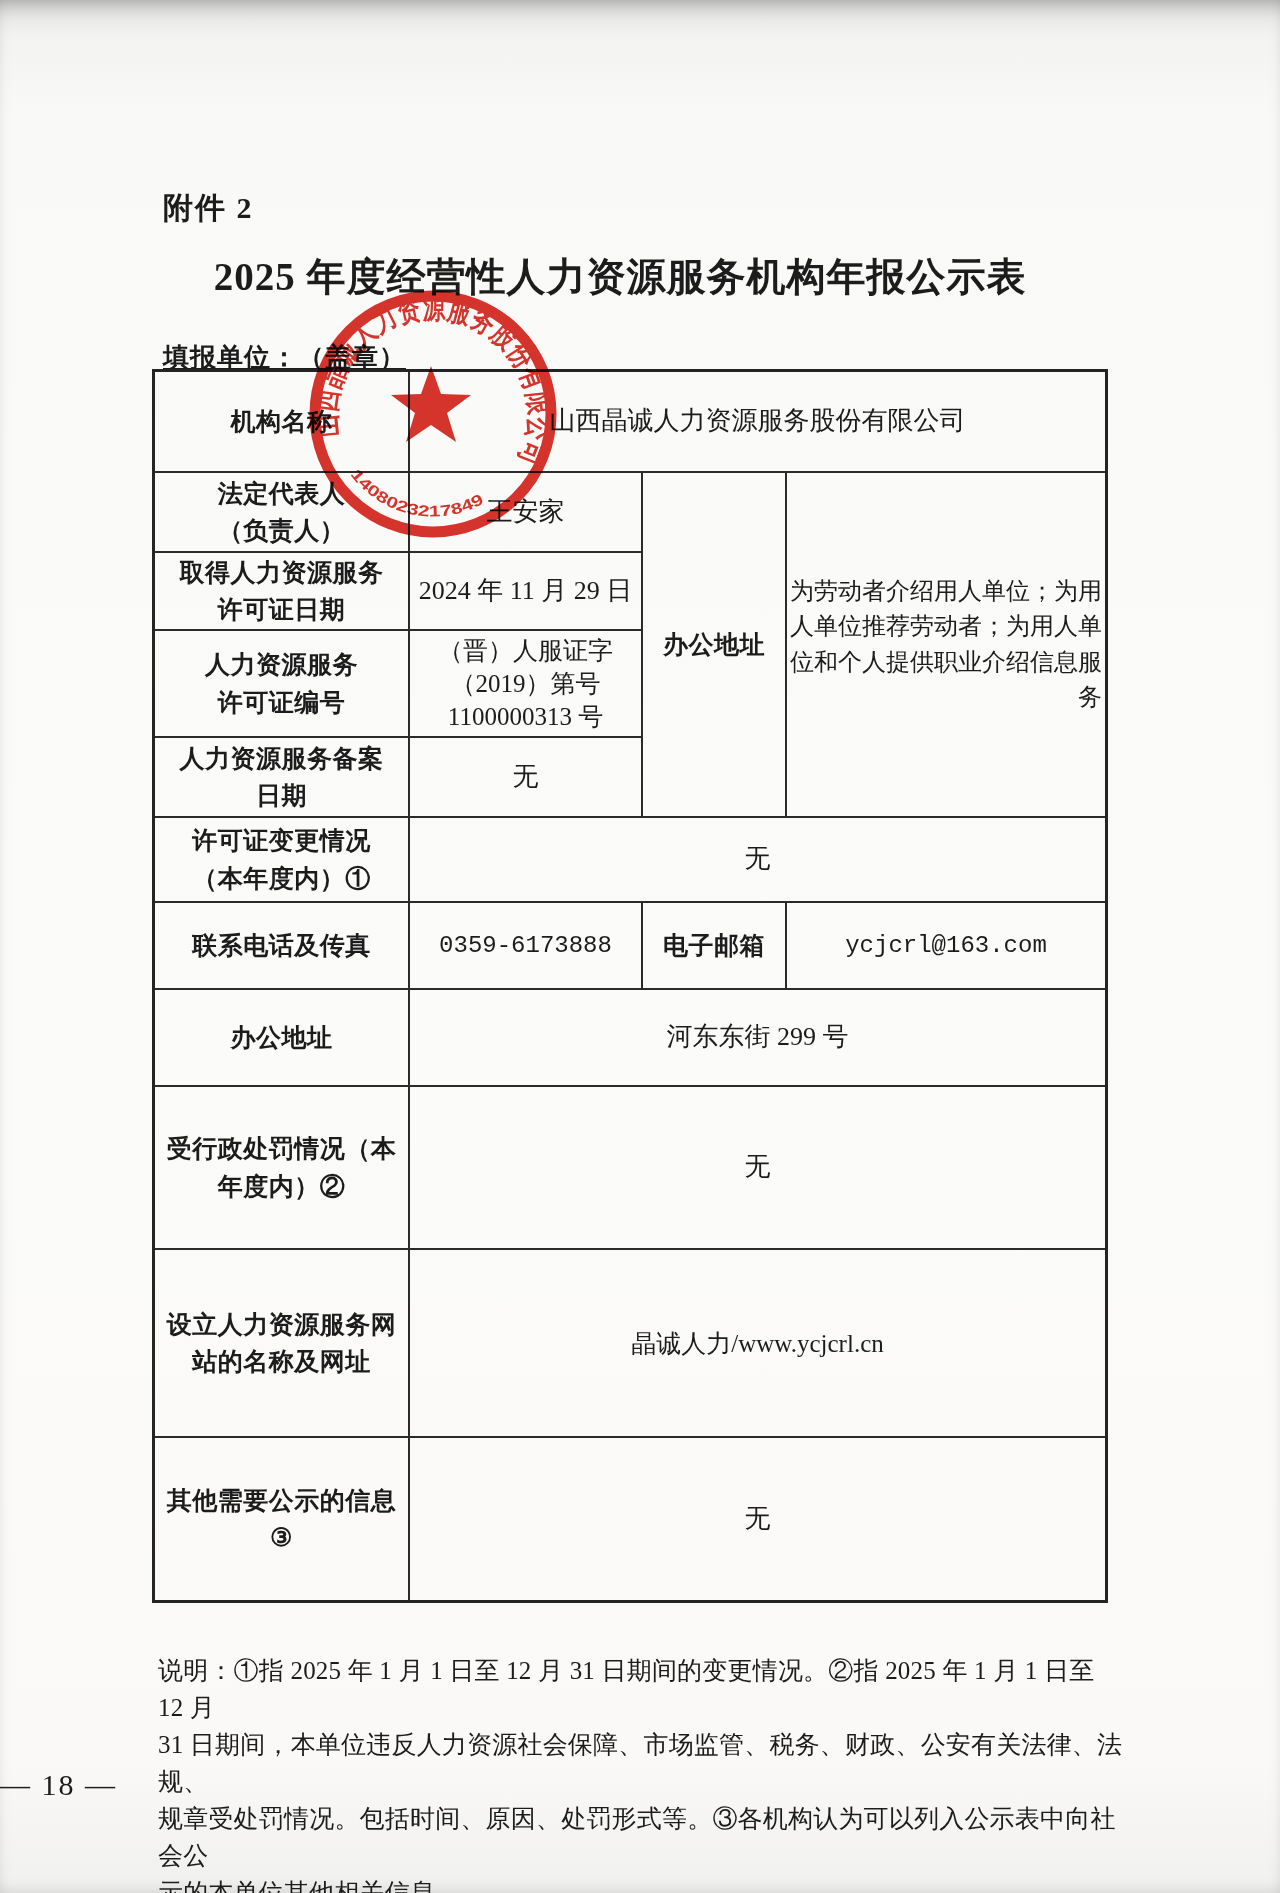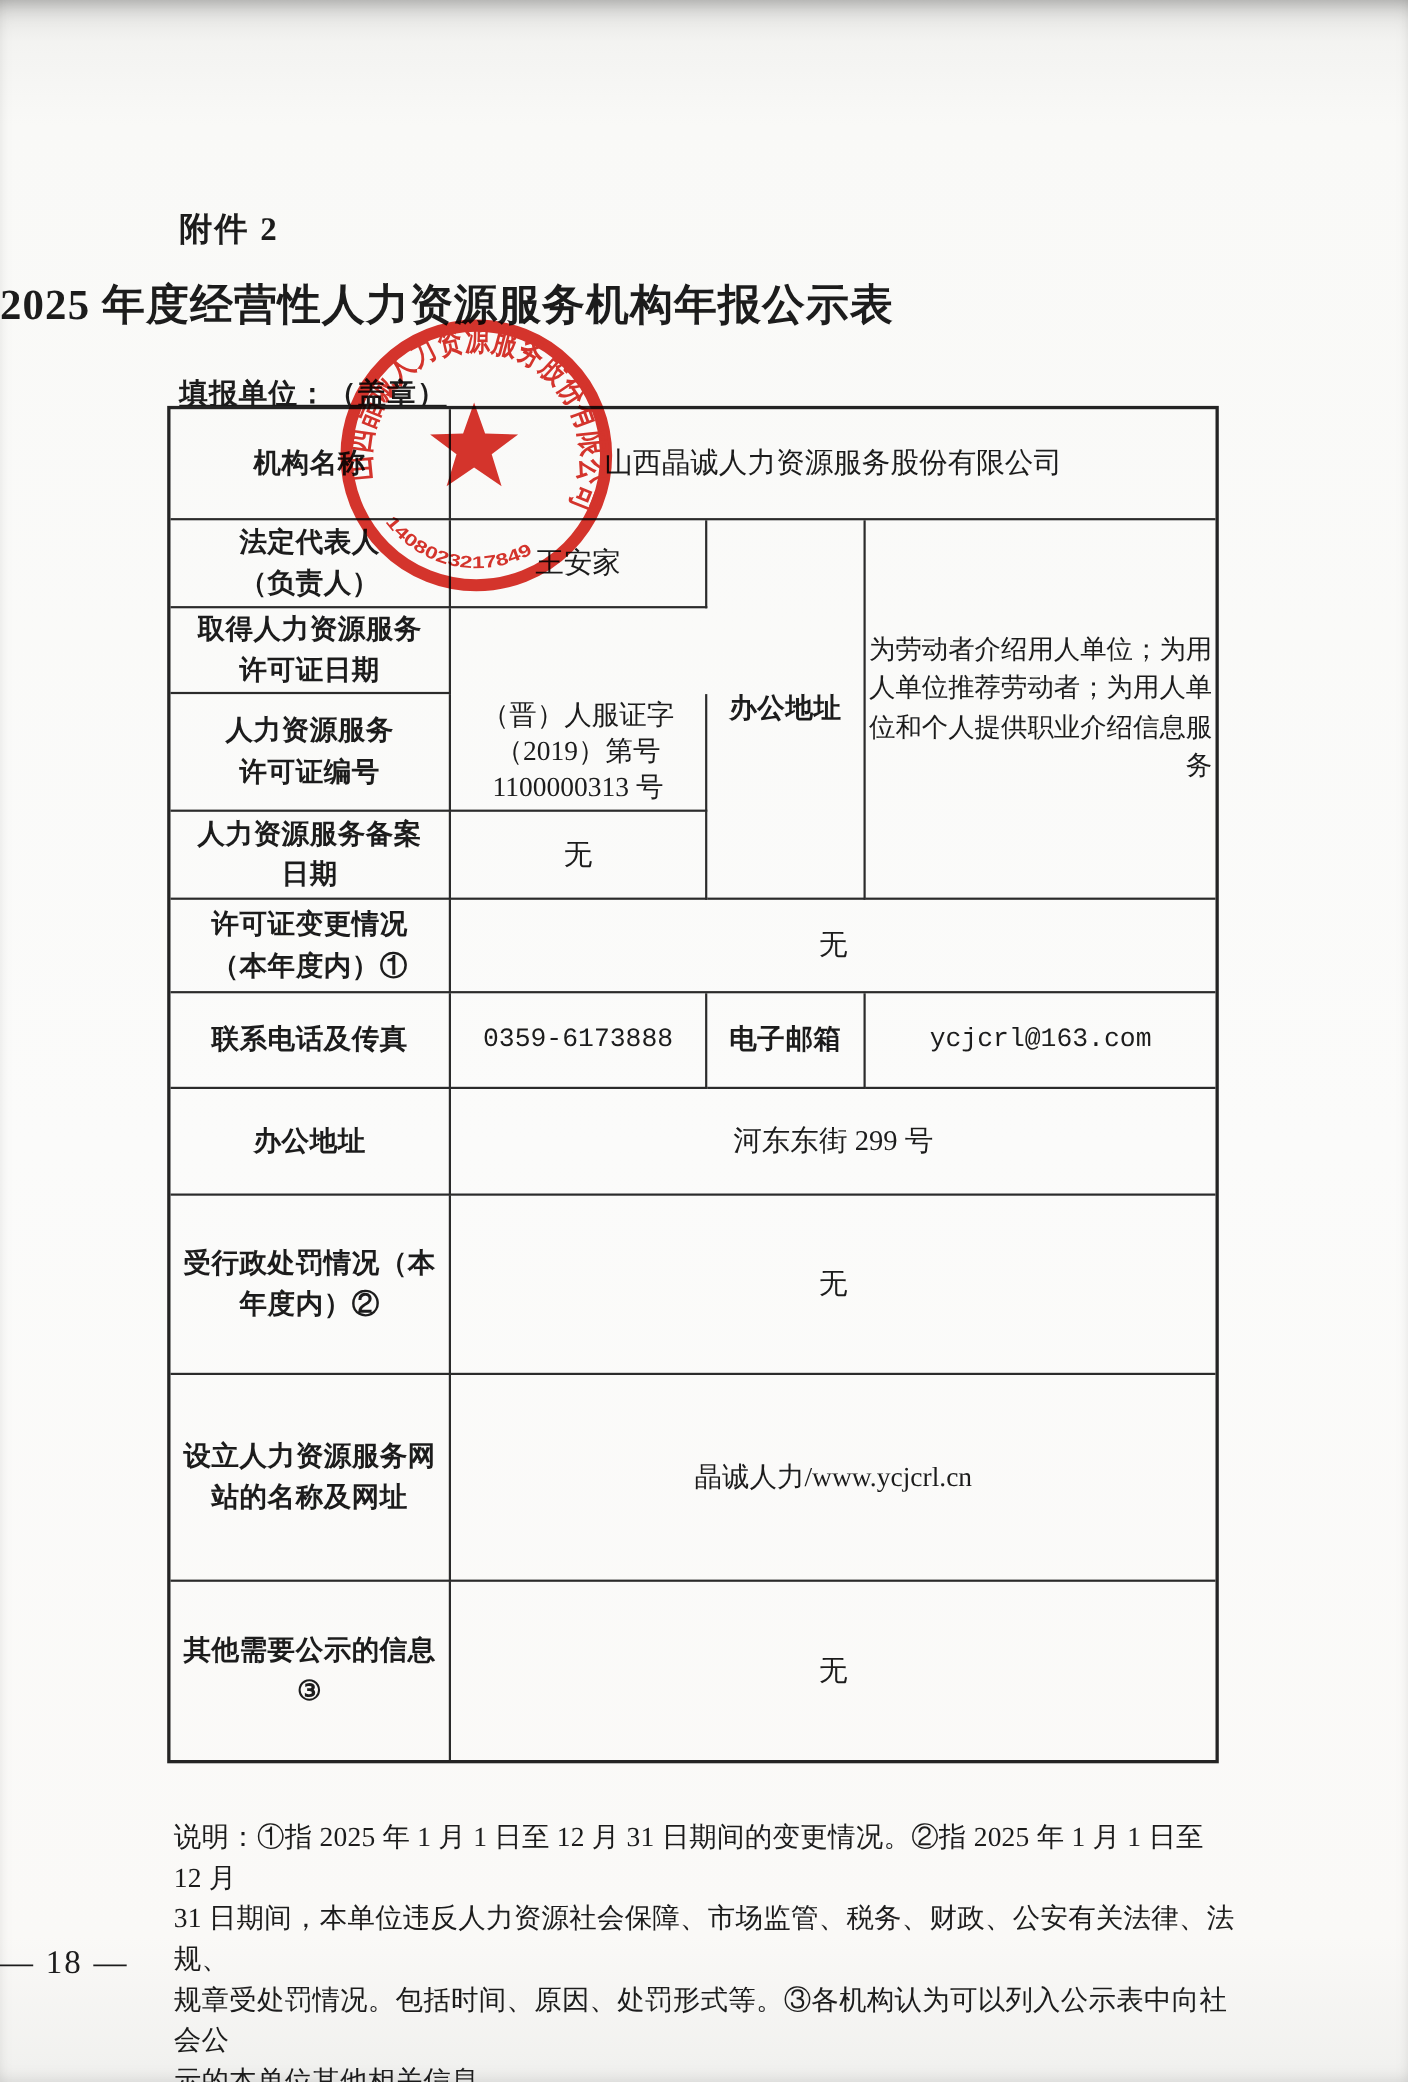--- a/index.html
+++ b/index.html
@@ -3,21 +3,21 @@
 <meta charset="utf-8">
 <style>
   html,body{margin:0;padding:0;background:#ccc;}
   .page{
     position:relative;width:1280px;height:1893px;overflow:hidden;
     background:linear-gradient(180deg,#e2e2e0 0%,#f3f3f1 2%,#f9f9f7 6%,#fbfbfa 55%,#faf9f7 93%,#f0f0ee 100%);
     font-family:"Liberation Serif","DejaVu Serif",serif;color:#1c1c1c;
     box-shadow:inset 0 14px 22px -14px rgba(0,0,0,.38), inset 0 -10px 18px -12px rgba(0,0,0,.18);
   }
   .attachment{position:absolute;left:163px;top:188px;font-size:30px;font-weight:700;letter-spacing:2px;}
-  .doc-title{position:absolute;left:0;top:250px;width:1240px;font-size:39px;font-weight:700;letter-spacing:1px;}
+  .doc-title{position:absolute;left:0;top:250px;width:1240px;text-align:center;font-size:39px;font-weight:700;letter-spacing:1px;}
   .fill-unit{position:absolute;left:163px;top:340px;font-size:26px;font-weight:700;letter-spacing:1px;text-decoration:underline;}
   .report-table{
     position:absolute;left:152px;top:369px;width:956px;height:1234px;box-sizing:border-box;
     border:3px solid #242424;display:grid;
     grid-template-columns:255px 233px 144px 318px;
     grid-template-rows:101px 80px 78px 107px 80px 85px 87px 97px 163px 188px 162px;
   }
   .cell{
     box-sizing:border-box;border-right:2px solid #2b2b2b;border-bottom:2px solid #2b2b2b;
     display:flex;align-items:center;justify-content:center;text-align:center;
@@ -48,20 +48,21 @@
     <div class="cell val no-br" style="grid-row:1;grid-column:2/5">山西晶诚人力资源服务股份有限公司</div>
 
     <div class="cell lbl" style="grid-row:2;grid-column:1">法定代表人
 （负责人）</div>
     <div class="cell val" style="grid-row:2;grid-column:2">王安家</div>
     <div class="cell lbl" style="grid-row:2/6;grid-column:3">办公地址</div>
     <div class="cell scope-text no-br" style="grid-row:2/6;grid-column:4">为劳动者介绍用人单位；为用人单位推荐劳动者；为用人单位和个人提供职业介绍信息服务</div>
 
     <div class="cell lbl" style="grid-row:3;grid-column:1">取得人力资源服务
 许可证日期</div>
+    <div class="cell val" style="grid-row:3;grid-column:2">2024 年 11 月 29 日</div>
 
     <div class="cell lbl" style="grid-row:4;grid-column:1">人力资源服务
 许可证编号</div>
     <div class="cell val" style="grid-row:4;grid-column:2;font-size:25px">（晋）人服证字
 （2019）第号
 1100000313 号</div>
 
     <div class="cell lbl" style="grid-row:5;grid-column:1">人力资源服务备案
 日期</div>
     <div class="cell val" style="grid-row:5;grid-column:2">无</div>

